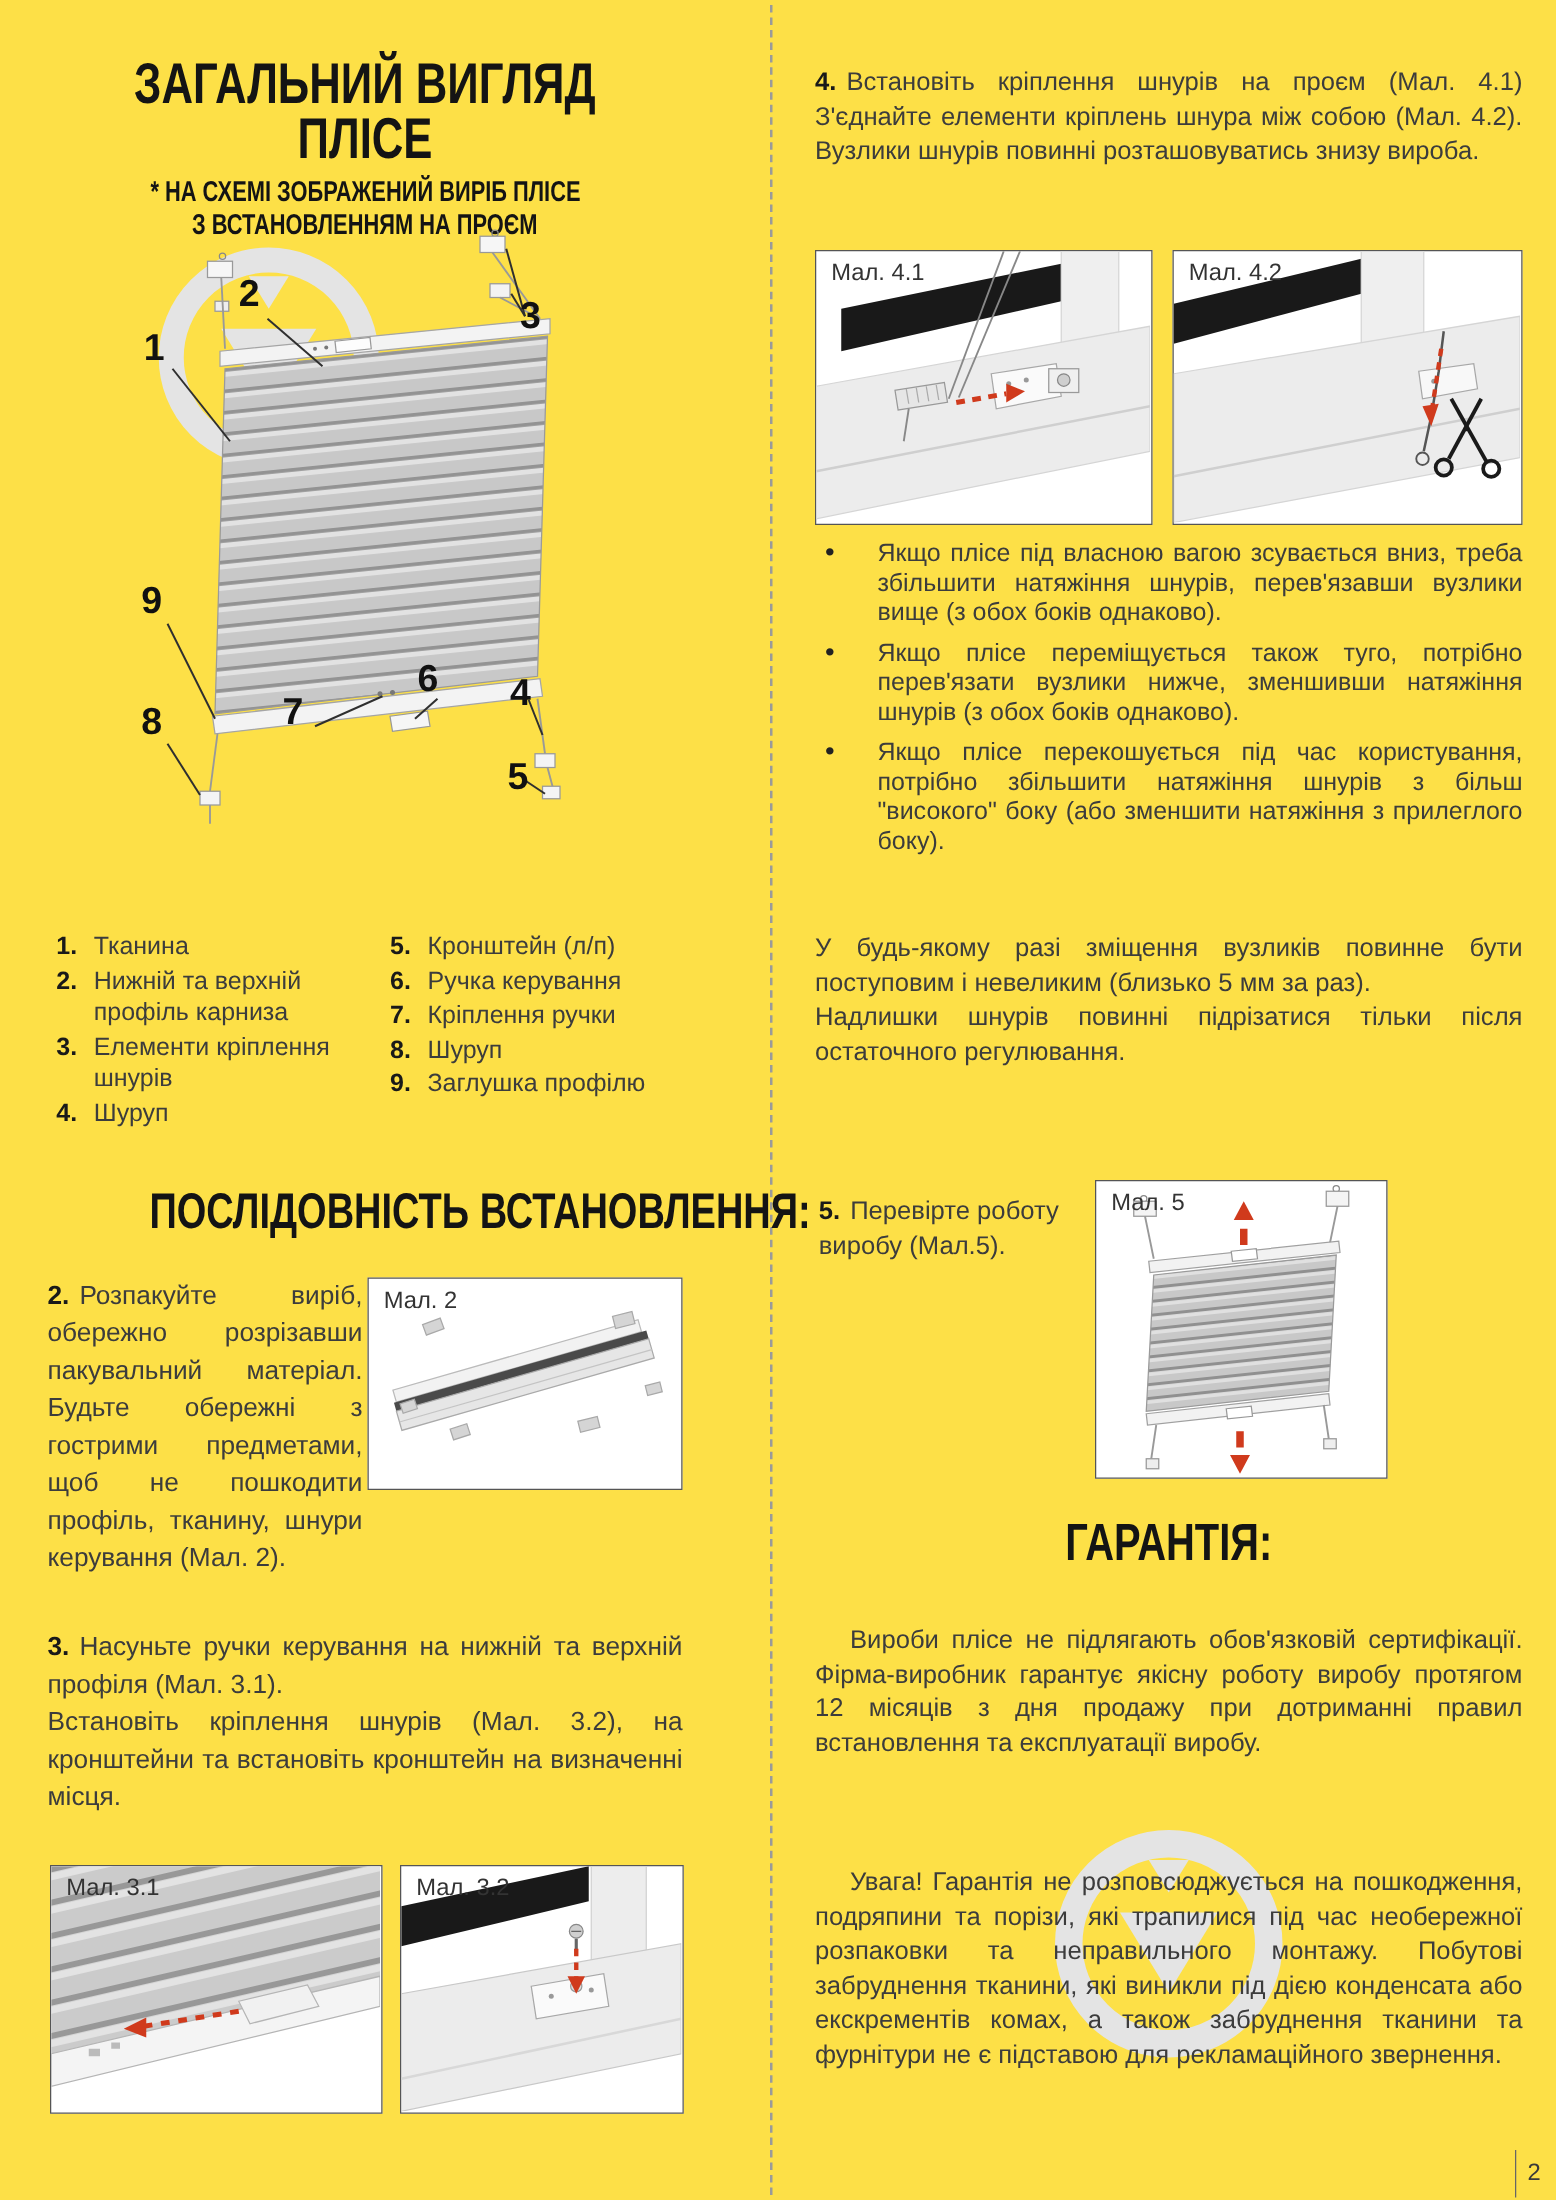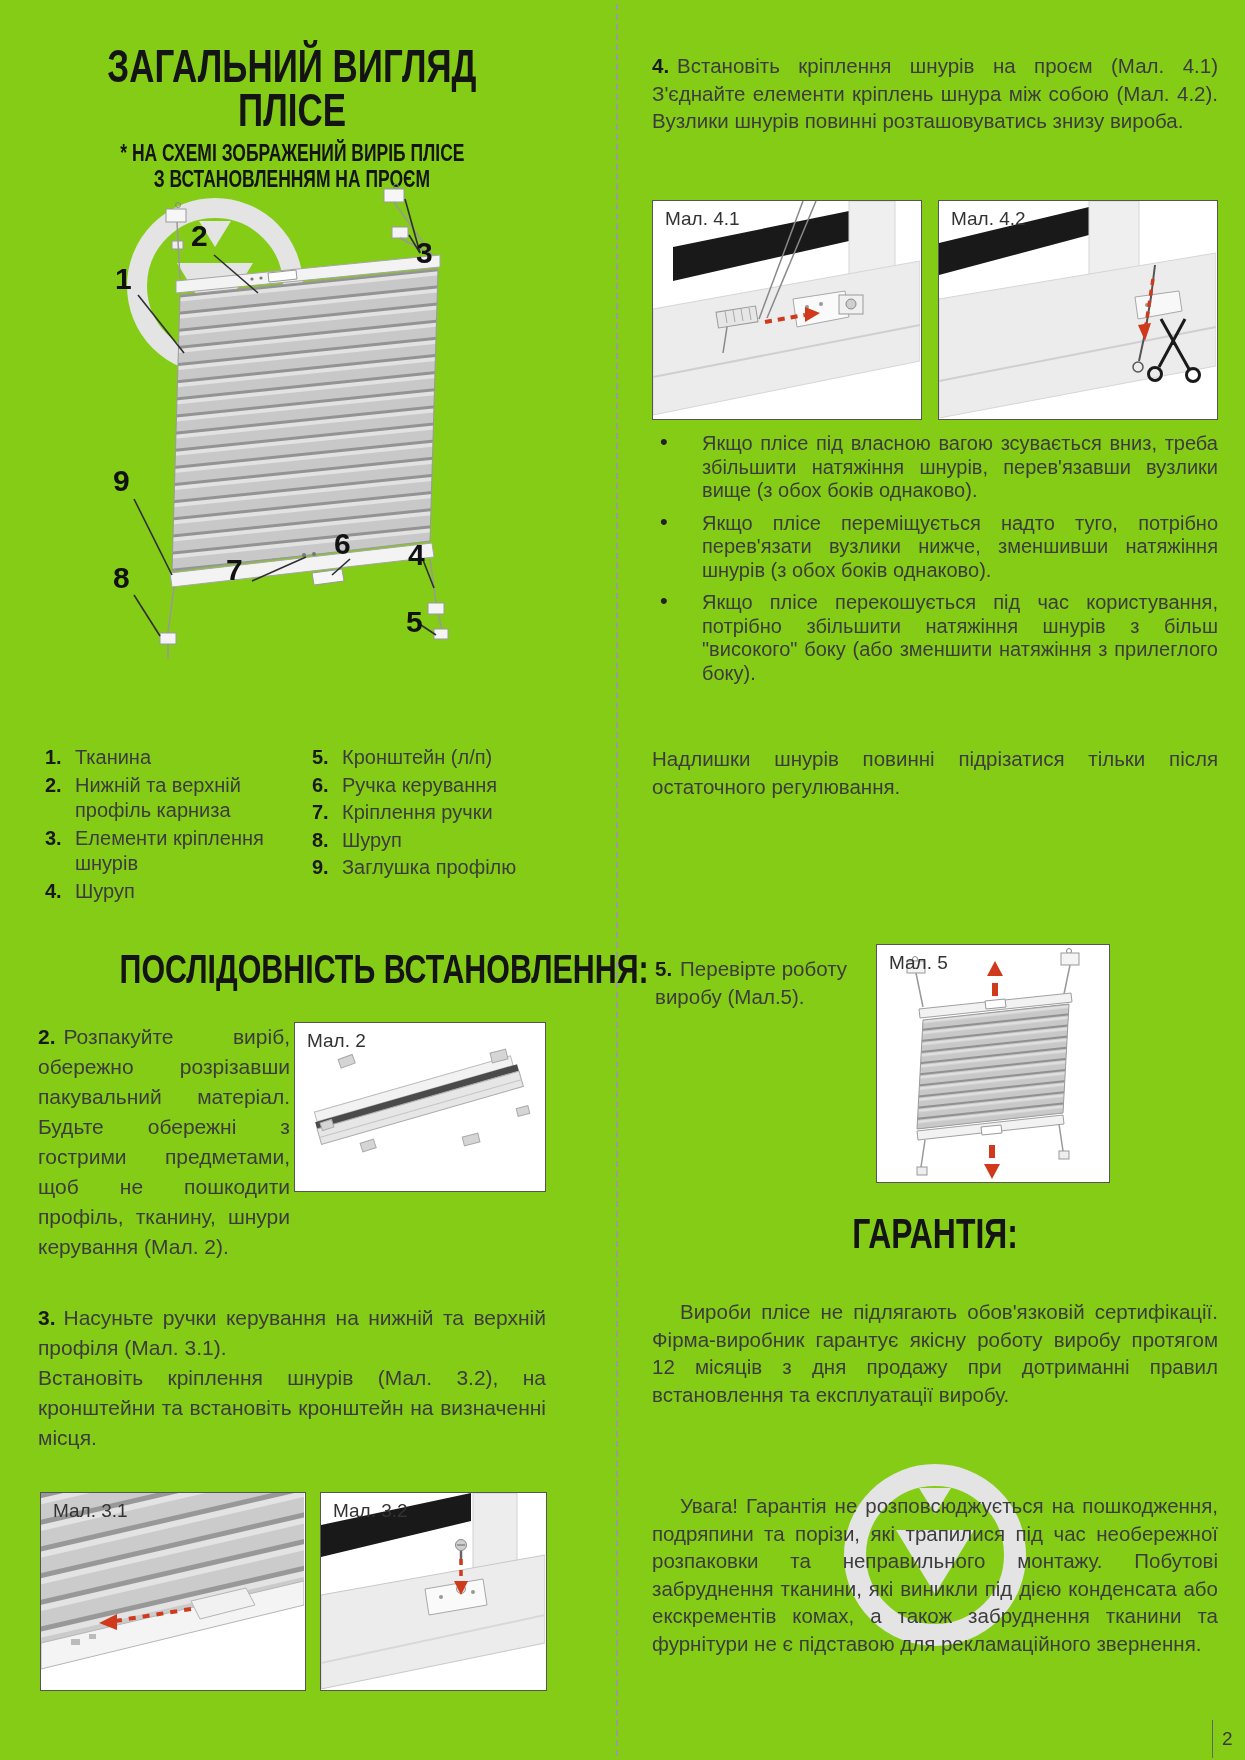--- a/index.html
+++ b/index.html
@@ -1,16 +1,16 @@
 <!DOCTYPE html>
 <html><head>
 <meta charset="utf-8">
 <style>
   html,body{margin:0;padding:0;background:#fff;}
-  .page{position:relative;width:1245px;height:1760px;background:#84cc16;overflow:hidden;
+  .page{position:relative;width:1245px;height:1760px;background:#fde047;overflow:hidden;
         font-family:"Liberation Sans",sans-serif;color:#3c3c3c;}
   .abs{position:absolute;}
   
   .h-big{text-align:center;color:#141414;font-weight:800;}
   .h-big .cond{display:inline-block;transform:scaleX(0.76);transform-origin:center;white-space:nowrap;}
   .title{font-size:46px;line-height:44px;}
   .subtitle{font-size:23px;line-height:26px;font-weight:700;}
   .seq-title{font-size:40px;line-height:42px;}
   .war-title{font-size:42px;line-height:44px;}
   
@@ -270,25 +270,26 @@
         <line x1="246" y1="118" x2="220" y2="166"></line>
         <circle cx="216" cy="173" r="6.5"></circle>
         <circle cx="254" cy="174" r="6.5"></circle>
         <circle cx="234" cy="142" r="2" fill="#1a1a1a" stroke="none"></circle>
       </g>
     </svg>
   </div>
 
   <ul class="bullets abs" style="left:652px;top:432px;width:566px;">
     <li><span class="bullet-marker">•</span><span>Якщо плісе під власною вагою зсувається вниз, треба збільшити натяжіння шнурів, перев'язавши вузлики вище (з обох боків однаково).</span></li>
-    <li><span class="bullet-marker">•</span><span>Якщо плісе переміщується надто туго, потрібно перев'язати вузлики нижче, зменшивши натяжіння шнурів (з обох боків однаково).</span></li>
+    <li><span class="bullet-marker">•</span><span>Якщо плісе переміщується також туго, потрібно перев'язати вузлики нижче, зменшивши натяжіння шнурів (з обох боків однаково).</span></li>
     <li><span class="bullet-marker">•</span><span>Якщо плісе перекошується під час користування, потрібно збільшити натяжіння шнурів з більш "високого" боку (або зменшити натяжіння з прилеглого боку).</span></li>
   </ul>
 
   <div class="abs txt-r" style="left:652px;top:745px;width:566px;">
+    <div>У будь-якому разі зміщення вузликів повинне бути поступовим і невеликим (близько 5 мм за раз).</div>
     <div>Надлишки шнурів повинні підрізатися тільки після остаточного регулювання.</div>
   </div>
 
   <div class="abs txt-r" style="left:655px;top:955px;width:212px;text-align:left;">
     <span class="bnum">5.</span><span>Перевірте роботу виробу (Мал.5).</span>
   </div>
   <div class="fig" style="left:876px;top:944px;width:234px;height:239px;">
     <span class="fig-label">Мал. 5</span>
     <svg width="231" height="236" viewBox="0 0 231 236">
       <defs>

